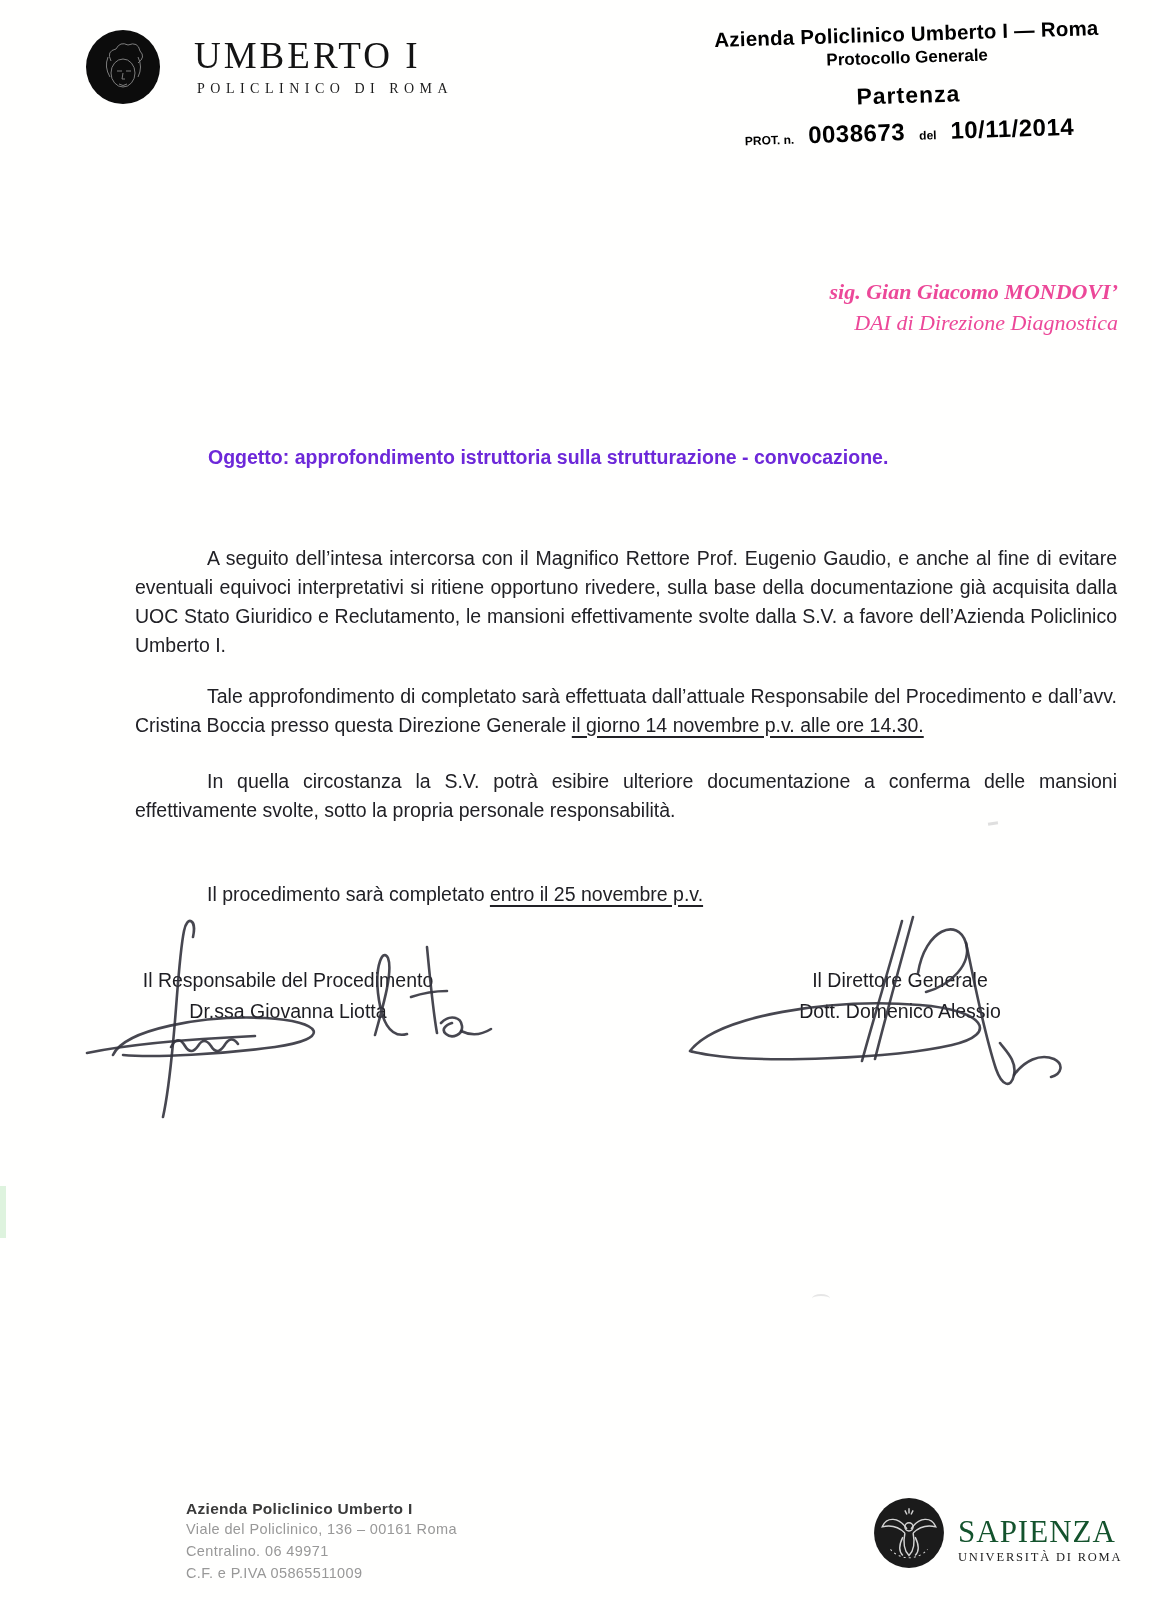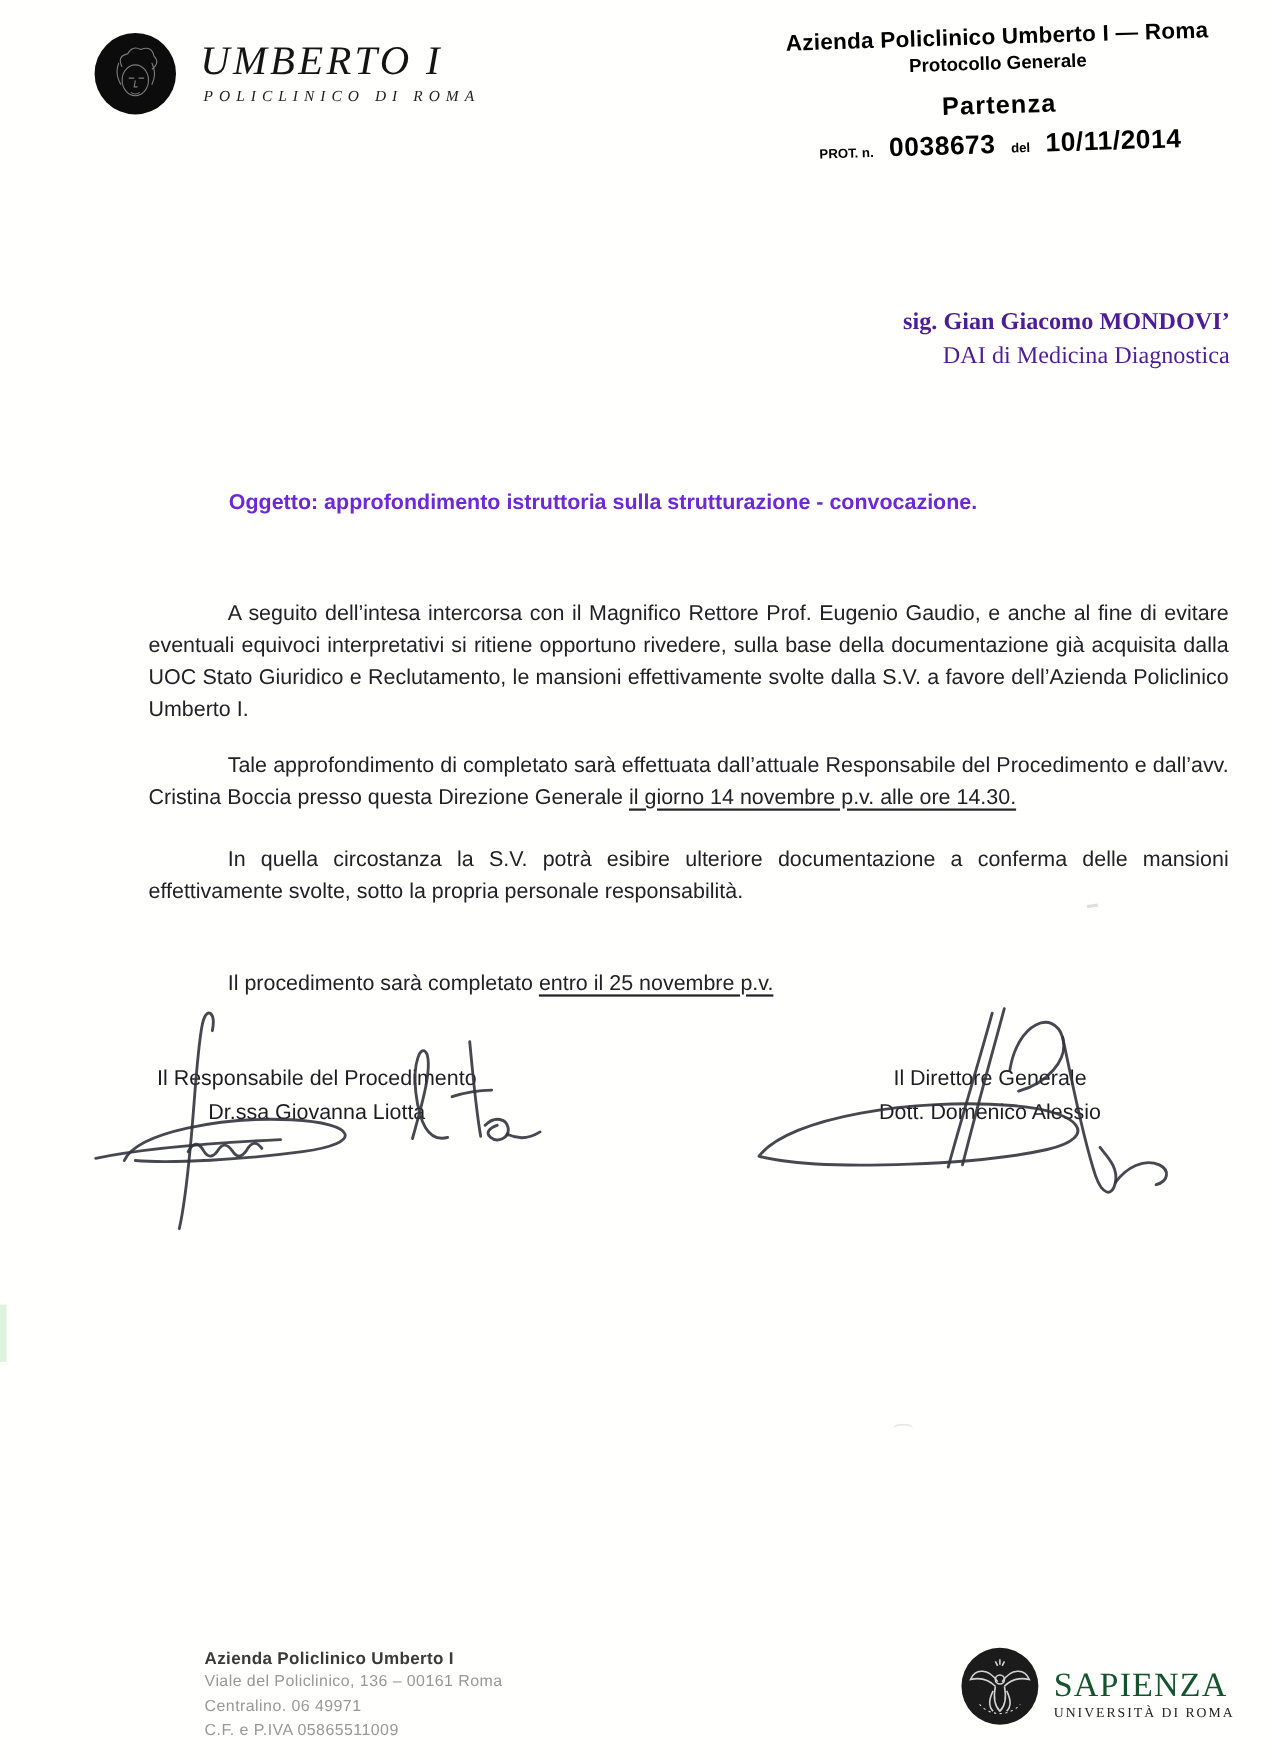--- a/index.html
+++ b/index.html
@@ -2,37 +2,37 @@
 <html><head>
 <meta charset="utf-8">
 <style>
   html,body{margin:0;padding:0;background:#ffffff;}
   .page{position:relative;width:1152px;height:1600px;margin:0 auto;background:#fffffe;
         font-family:"Liberation Sans",sans-serif;color:#1f1f23;overflow:hidden;}
 
   
   .umberto-logo{position:absolute;left:84px;top:27px;display:flex;align-items:flex-start;}
   .umberto-seal{width:78px;height:78px;}
-  .logo-text{margin-left:20px;margin-top:10px;font-style:italic;}
+  .logo-text{margin-left:32px;margin-top:10px;}
   .logo-name{font-family:"Liberation Serif",serif;font-size:37px;letter-spacing:3px;color:#141414;line-height:1;}
   .logo-sub{font-family:"Liberation Serif",serif;font-size:14px;letter-spacing:5.5px;color:#1c1c1c;margin-top:7px;margin-left:3px;}
 
   
   .stamp{position:absolute;left:700px;top:22px;width:416px;text-align:center;
          transform:rotate(-1.8deg);color:#000;font-weight:700;}
   .stamp .s1{font-size:20.5px;letter-spacing:.2px;}
   .stamp .s2{font-size:17px;margin-top:2px;}
   .stamp .s3{font-size:23px;letter-spacing:1px;margin-top:14px;}
   .stamp .s4{margin-top:9px;display:flex;justify-content:center;align-items:baseline;gap:14px;}
   .stamp .s4 .sm{font-size:12px;}
   .stamp .s4 .bg{font-size:24px;letter-spacing:.5px;}
 
   
   .recipient{position:absolute;left:640px;top:276px;width:478px;text-align:right;
-             font-family:"Liberation Serif",serif;font-size:22px;line-height:31px;color:#4c1d95;}
+             font-family:"Liberation Serif",serif;font-style:italic;font-size:22px;line-height:31px;color:#ec4899;}
   .recipient .r1{font-weight:700;}
 
   
   .subject{position:absolute;left:208px;top:446px;font-size:19.5px;font-weight:700;color:#6d28d9;}
   .bodyblock{position:absolute;left:135px;width:982px;font-size:19.5px;line-height:29px;
              text-align:justify;color:#212126;}
   .bodyblock.indent{text-indent:72px;}
   .p1{top:524px;} .p2{top:662px;} .p3{top:747px;} .p4{top:860px;text-align:left;}
   .u{text-decoration:underline;text-underline-offset:4px;text-decoration-thickness:1.5px;}
 
@@ -93,21 +93,21 @@
     <div class="s4">
       <span class="sm">PROT. n.</span>
       <span class="bg">0038673</span>
       <span class="sm">del</span>
       <span class="bg">10/11/2014</span>
     </div>
   </div>
 
   <div class="recipient">
     <div class="r1">sig. Gian Giacomo MONDOVI’</div>
-    <div class="r2">DAI di Medicina Diagnostica</div>
+    <div class="r2">DAI di Direzione Diagnostica</div>
   </div>
 
   <div class="subject">Oggetto: approfondimento istruttoria sulla strutturazione - convocazione.</div>
 
   <p class="bodyblock indent p1">A seguito dell’intesa intercorsa con il Magnifico Rettore Prof. Eugenio Gaudio, e anche al fine di evitare eventuali equivoci interpretativi si ritiene opportuno rivedere, sulla base della documentazione già acquisita dalla UOC Stato Giuridico e Reclutamento, le mansioni effettivamente svolte dalla S.V. a favore dell’Azienda Policlinico Umberto I.</p>
 
   <p class="bodyblock indent p2"><span>Tale approfondimento di completato sarà effettuata dall’attuale Responsabile del Procedimento e dall’avv. Cristina Boccia presso questa Direzione Generale </span><span class="u">il giorno 14 novembre p.v. alle ore 14.30.</span></p>
 
   <p class="bodyblock indent p3">In quella circostanza la S.V. potrà esibire ulteriore documentazione a conferma delle mansioni effettivamente svolte, sotto la propria personale responsabilità.</p>
 

